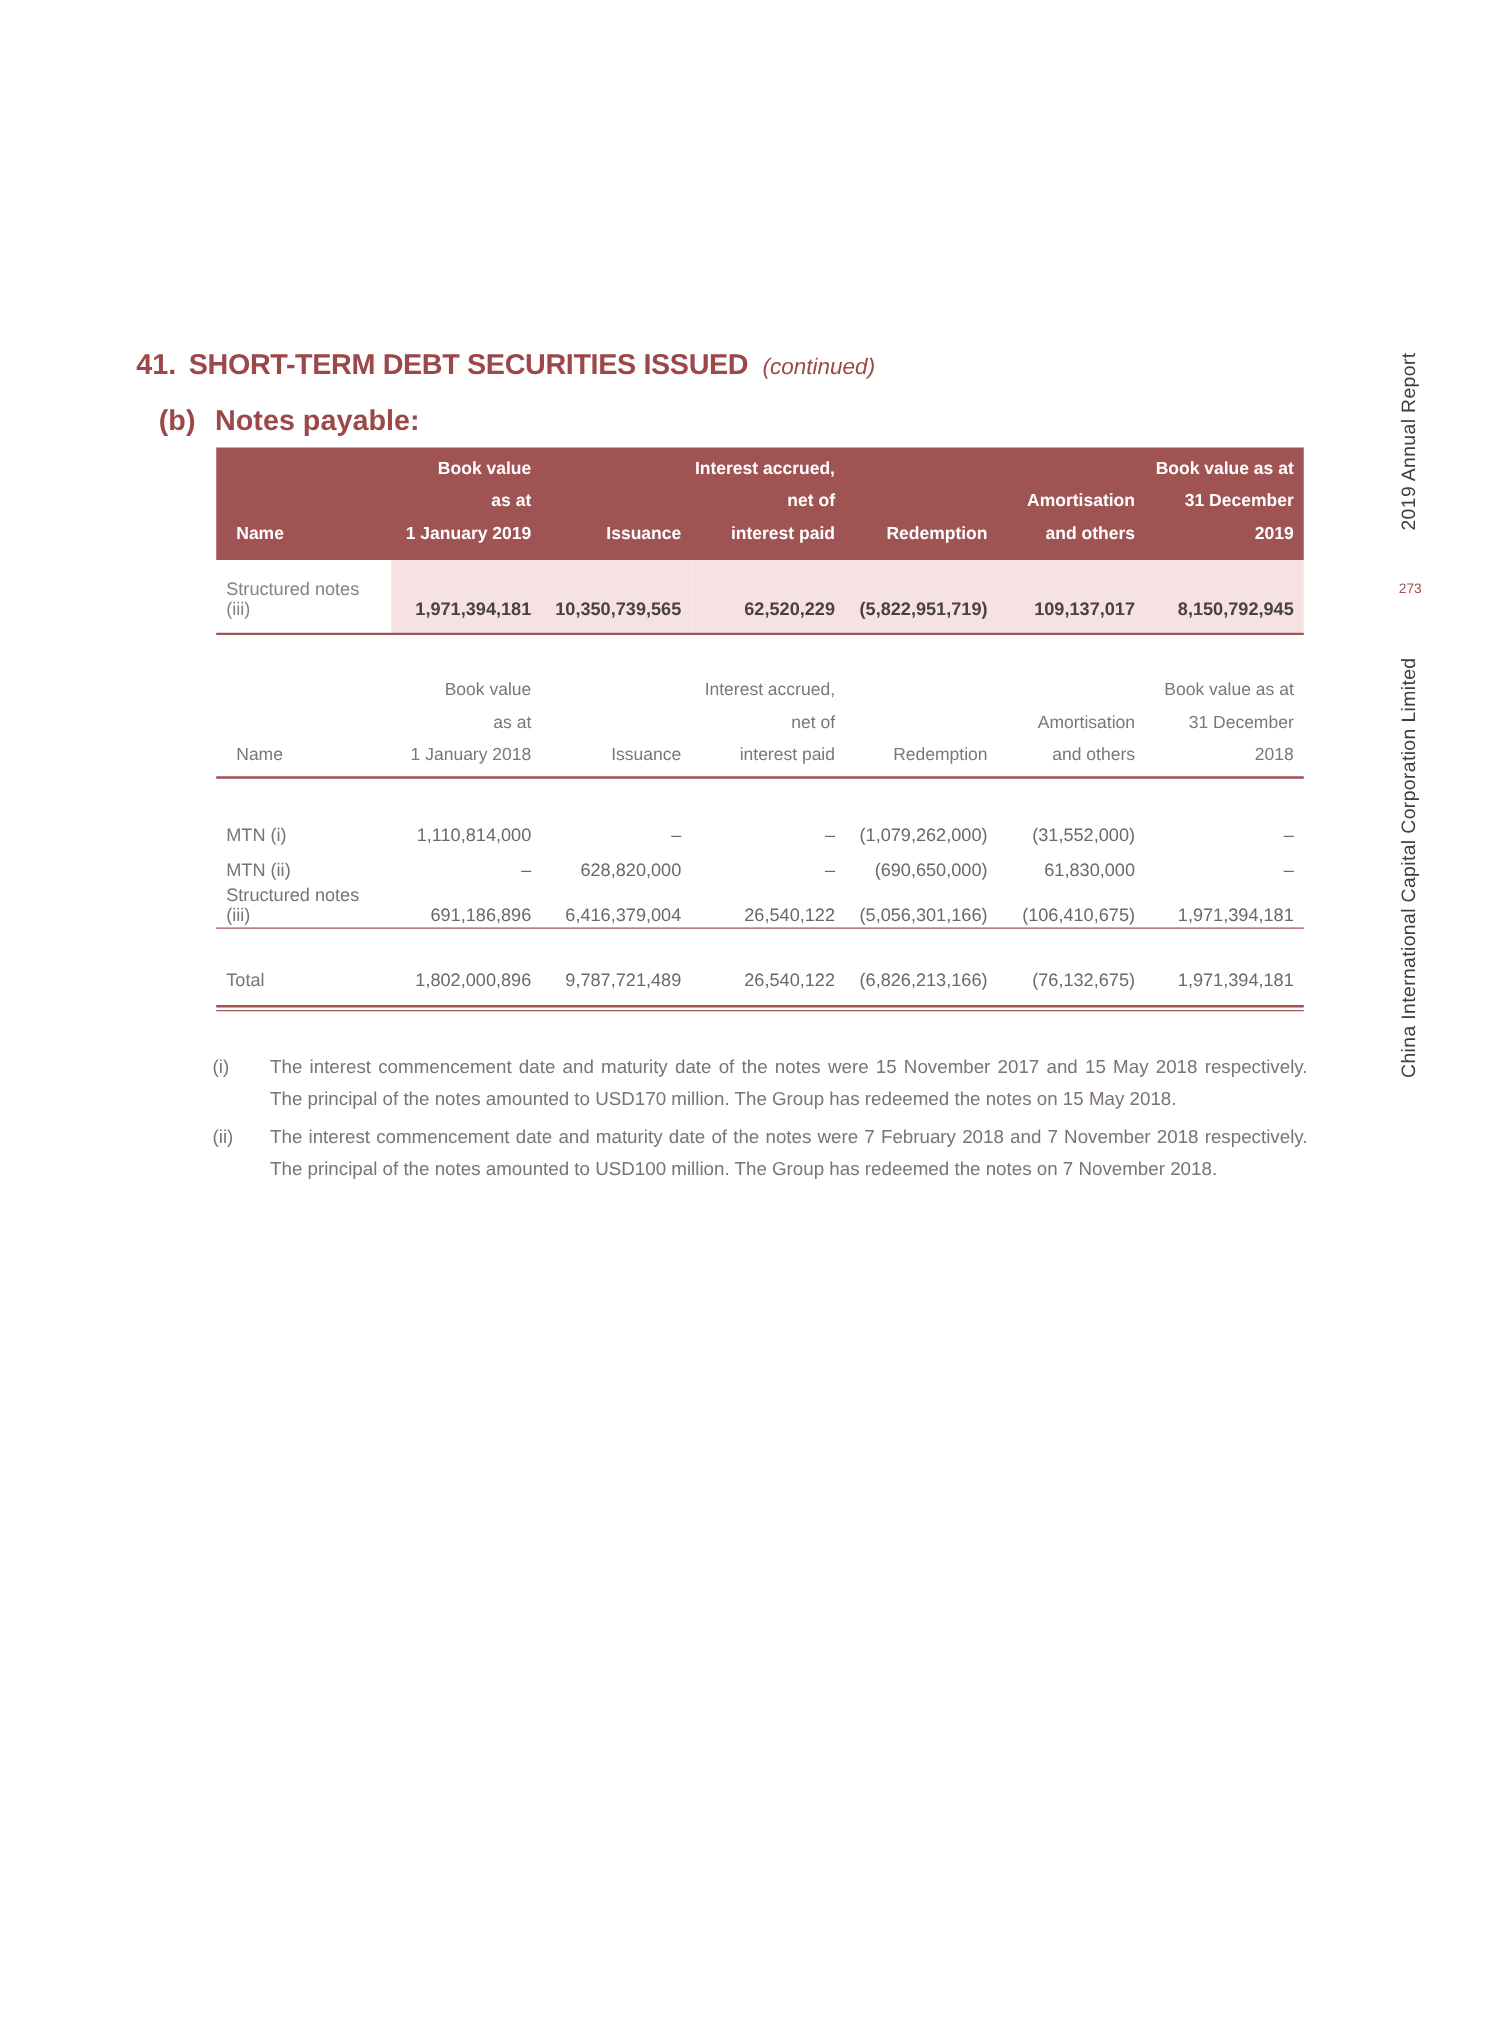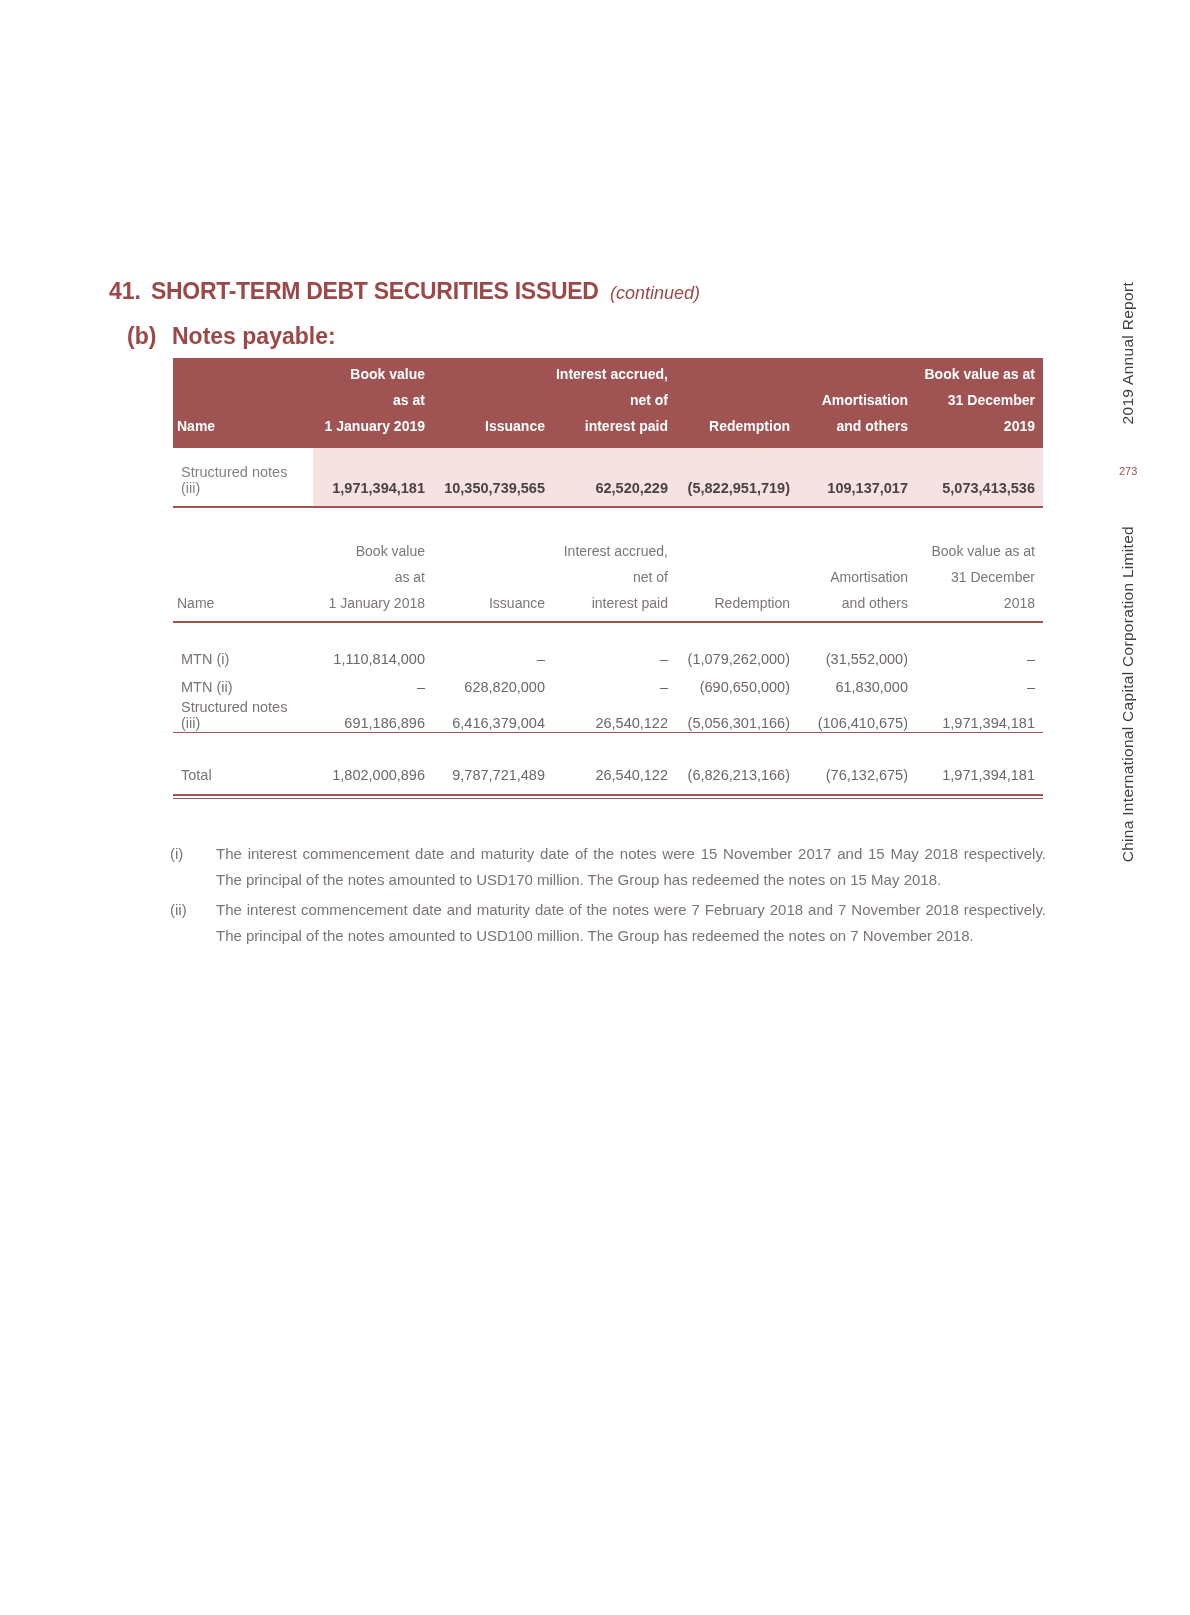--- a/index.html
+++ b/index.html
@@ -23,36 +23,36 @@
   .sub-label { display: inline-block; width: 45px; }
 
   
   .tables { position: absolute; left: 173px; top: 358px; width: 870px; }
   .grid { display: grid; grid-template-columns: 140px 120px 120px 123px 122px 118px 127px; }
   .hcell {
     display: flex; align-items: flex-end; justify-content: flex-end;
     text-align: right; white-space: pre-line;
     line-height: 26px; padding: 0 8px 9px 2px;
   }
-  .hcell.first { justify-content: flex-start; text-align: center; padding-left: 4px; }
+  .hcell.first { justify-content: flex-start; text-align: center; padding-left: 16px; }
 
   .t1-head { background: #9f5353; height: 90px; color: #ffffff; font-weight: bold; font-size: 14px; }
   .t1-row  { height: 60px; border-bottom: 2px solid #9f5353; }
   .t1-row .cell {
     display: flex; align-items: flex-end; justify-content: flex-end;
     padding: 0 8px 10px 2px; font-size: 14.5px;
     background: #f6e2e2; font-weight: bold; color: #4a4242;
   }
   .t1-row .cell.first {
     justify-content: flex-start; background: #ffffff;
     font-weight: normal; color: #878080; padding-left: 8px;
   }
 
   .t2-head { margin-top: 30px; height: 85px; color: #7e7575; font-size: 14px; border-bottom: 2px solid #9f5353; }
-  .t2-rows { margin-top: 20px; }
+  .t2-rows { margin-top: 30px; }
   .t2-row { height: 28px; font-size: 14.5px; color: #6f6666; }
   .t2-row .cell { display: flex; align-items: flex-end; justify-content: flex-end; padding: 0 8px 4px 2px; }
   .t2-row .cell.first { justify-content: flex-start; color: #7b7272; padding-left: 8px; }
   .mid-line { border-top: 1.5px solid #9f5353; margin-top: 5px; }
   .total-row { margin-top: 24px; height: 30px; font-size: 14.5px; color: #6f6666; }
   .double-line { margin-top: 7px; height: 5px; border-top: 2px solid #9f5353; border-bottom: 1.5px solid #9f5353; }
 
   
   .footnotes { position: absolute; left: 170px; top: 841px; width: 876px; }
   .footnote { display: flex; margin-bottom: 4px; }
@@ -96,21 +96,21 @@
         <div class="hcell">Book value as at
 31 December 2019</div>
       </div>
       <div class="grid t1-row">
         <div class="cell first">Structured notes (iii)</div>
         <div class="cell">1,971,394,181</div>
         <div class="cell">10,350,739,565</div>
         <div class="cell">62,520,229</div>
         <div class="cell">(5,822,951,719)</div>
         <div class="cell">109,137,017</div>
-        <div class="cell">5,073,413,536</div>
+        <div class="cell">8,150,792,945</div>
       </div>
     </div>
 
     <div>
       <div class="grid t2-head">
         <div class="hcell first">Name</div>
         <div class="hcell">Book value
 as at
 1 January 2018</div>
         <div class="hcell">Issuance</div>

